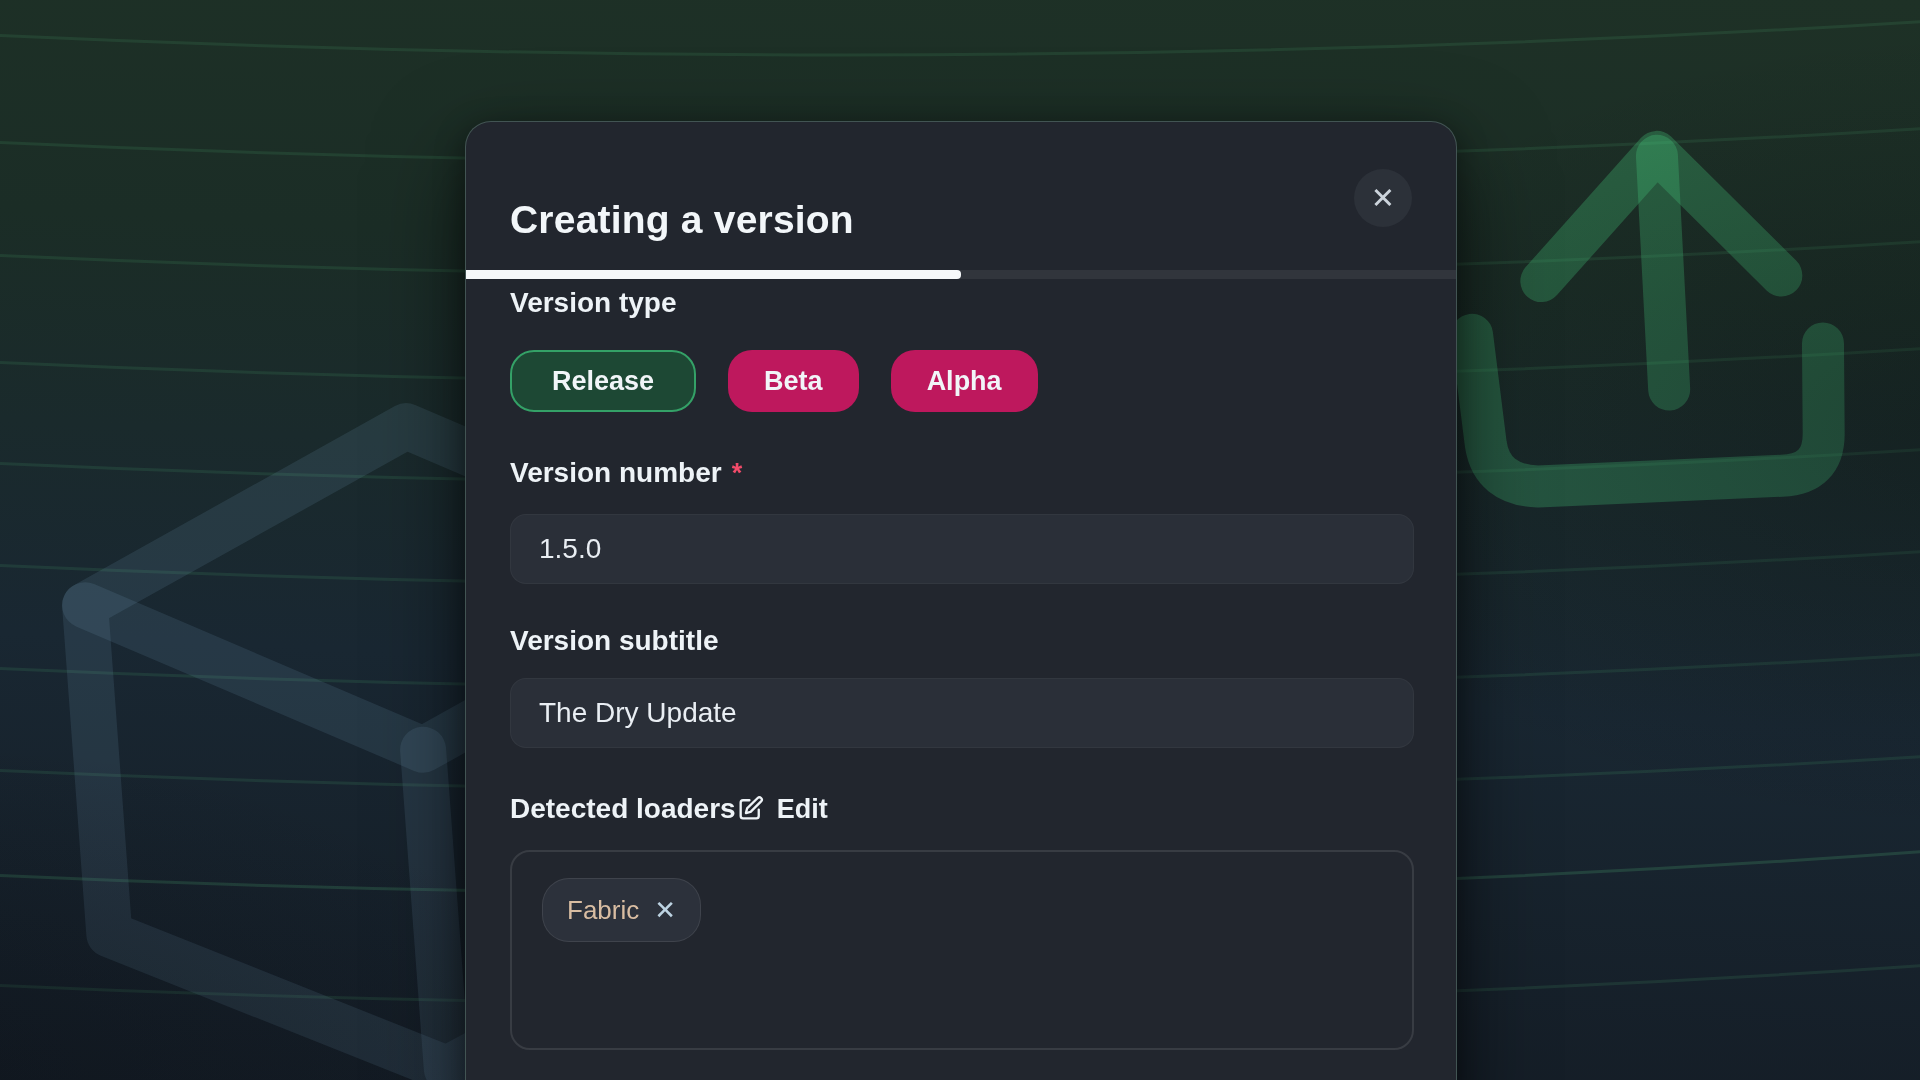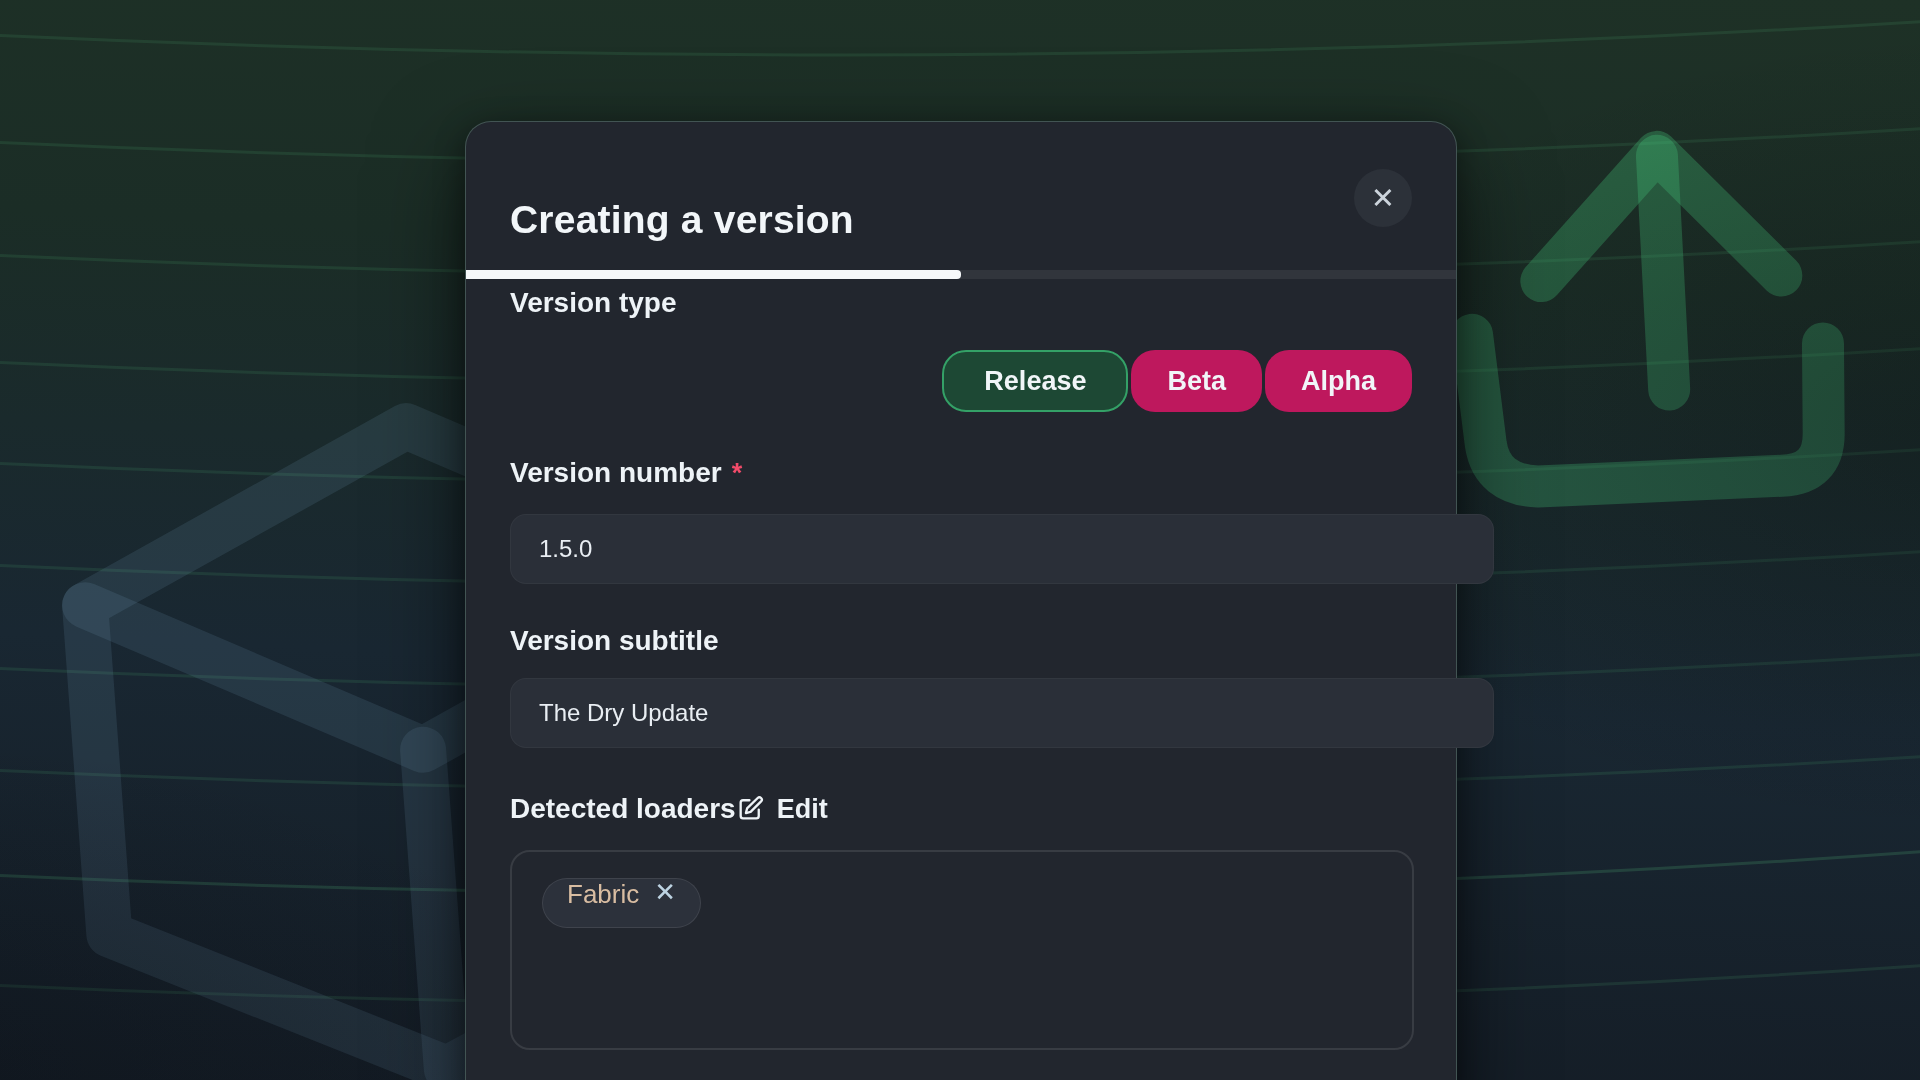--- a/index.html
+++ b/index.html
@@ -48,34 +48,34 @@
   .progress-fill { height: 100%; width: 0%; background: #f6f8fa; border-radius: 0 4px 4px 0; }
 
   .modal-body { padding: 44px 44px 0 44px; }
 
   .field-label {
     font-size: 28px; font-weight: 700; color: #eef3f7; line-height: 34px;
     display: flex; align-items: baseline; gap: 10px;
   }
   .required-mark { color: #f24b6a; font-size: 27px; font-weight: 700; }
 
-  .btn-row { display: flex; gap: 3px; margin-top: 30px; justify-content: flex-end; }
+  .btn-row { display: flex; gap: 32px; margin-top: 30px; }
   .type-btn {
     height: 62px; border-radius: 24px; padding: 7px 34px;
     background: #be185d; color: #f1f5f8; border: 2px solid transparent;
     font-size: 27px; font-weight: 700; font-family: "Liberation Sans", sans-serif;
     cursor: pointer; display: inline-flex; align-items: center; justify-content: center;
   }
   .type-btn.selected { background: #1d4834; border-color: #34a167; padding: 0 40px; }
 
   .mt-label2 { margin-top: 44px; }
   .text-input {
-    display: block; width: 984px; height: 70px; margin-top: 24px;
+    display: block; width: 904px; height: 70px; margin-top: 24px;
     background: #2a2f38; border: 1px solid rgba(255,255,255,0.04); border-radius: 16px;
-    color: #e9eef3; font-size: 24px; font-family: "Liberation Sans", sans-serif;
+    color: #e9eef3; font-size: 28px; font-family: "Liberation Sans", sans-serif;
     padding: 0 28px; outline: none;
   }
   .help-text {
     margin-top: 26px; max-width: 845px;
     color: #a9b4c0; font-size: 27px; line-height: 44px; font-weight: 400;
   }
   .mt-label3 { margin-top: 40px; }
   .input-subtitle { margin-top: 20px; }
 
   .loaders-row {
@@ -87,22 +87,22 @@
     color: #eef3f7; font-size: 27px; font-weight: 700; font-family: "Liberation Sans", sans-serif;
   }
   .edit-btn svg { display: block; }
 
   .loaders-box {
     margin-top: 24px; width: 904px; height: 200px;
     border: 2px solid rgba(255,255,255,0.10); border-radius: 20px;
     padding: 26px 30px;
   }
   .tag-chip {
-    display: inline-flex; align-items: flex-start; gap: 15px;
-    height: 50px; padding: 0 24px; border-radius: 27px;
+    display: inline-flex; align-items: center; gap: 15px;
+    height: 64px; padding: 0 24px; border-radius: 27px;
     background: #2c313b; border: 1px solid rgba(255,255,255,0.09);
   }
   .tag-label { color: #d9bda2; font-size: 26px; font-weight: 400; }
   .tag-remove {
     background: transparent; border: none; cursor: pointer; padding: 0;
     color: #bdd3e2; font-size: 26px; line-height: 26px; font-family: "Liberation Sans", sans-serif;
   }
 </style>
 </head>
 <body>

